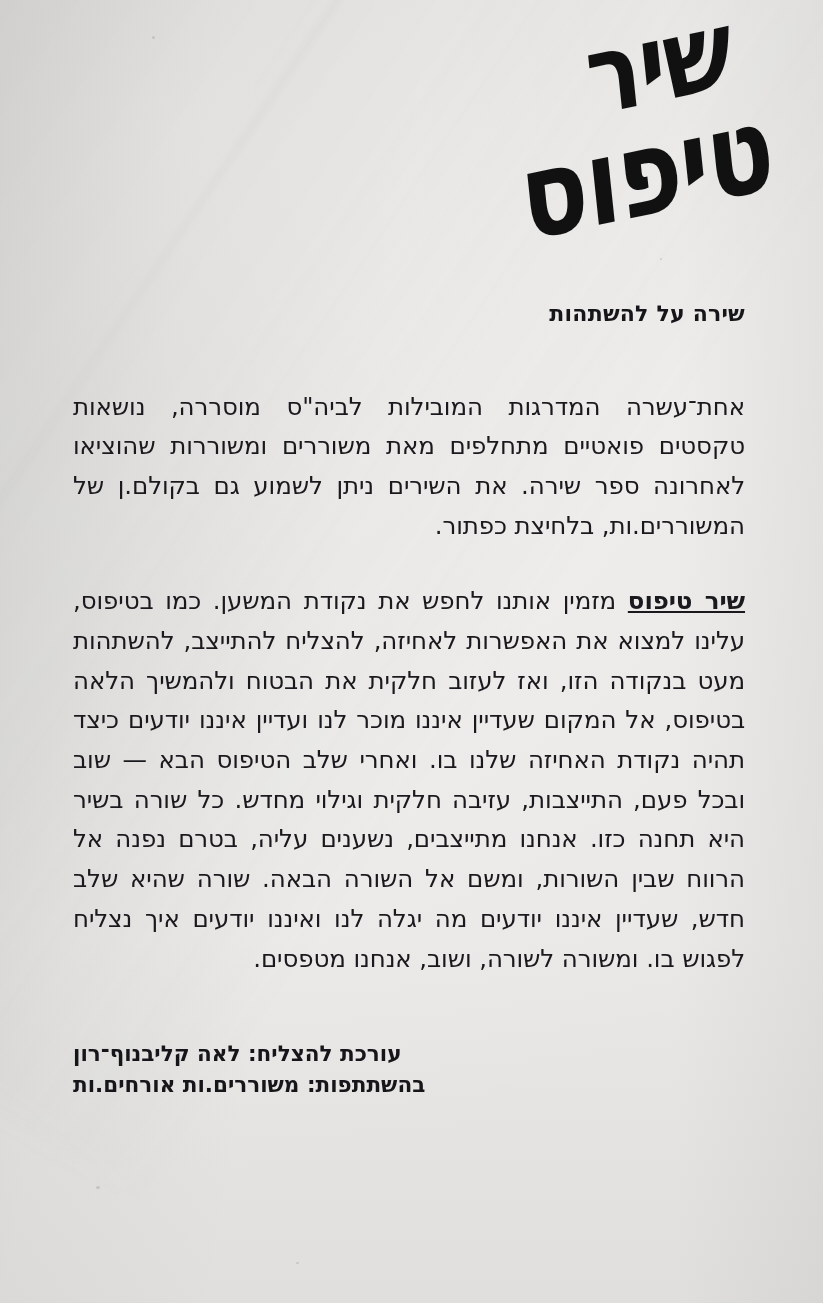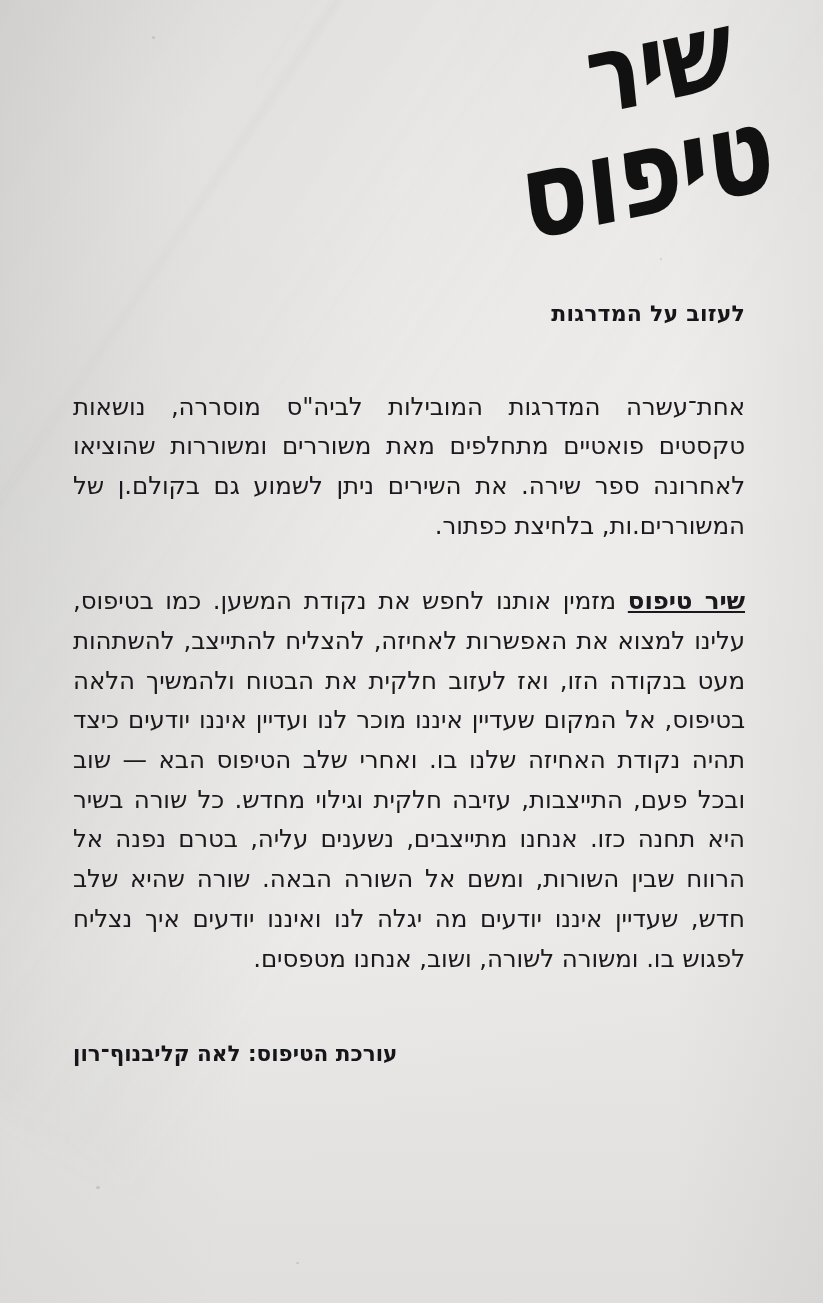--- a/index.html
+++ b/index.html
@@ -158,24 +158,25 @@
   <div class="speckle" style="left:660px; top:258px; width:2px; height:2px;"></div>
   <div class="speckle" style="left:96px; top:1186px; width:4px; height:3px;"></div>
   <div class="speckle" style="left:296px; top:1262px; width:3px; height:2px;"></div>
 
   <div class="logo">
     <div class="logo-line top">שיר</div>
     <div class="logo-line bottom">טיפוס</div>
   </div>
 
   <div class="content">
-    <h1 class="heading">לעזוב על המדרגות</h1>
+    <h1 class="heading">שירה על להשתהות</h1>
 
     <p class="body"><span>אחת־עשרה המדרגות המובילות לביה"ס מוסררה, נושאות טקסטים פואטיים מתחלפים מאת משוררים ומשוררות שהוציאו לאחרונה ספר שירה. את השירים ניתן לשמוע גם בקולם.ן של המשוררים.ות, בלחיצת כפתור.</span></p>
 
     <p class="body"><b>שיר טיפוס</b><span> מזמין אותנו לחפש את נקודת המשען. כמו בטיפוס, עלינו למצוא את האפשרות לאחיזה, להצליח להתייצב, להשתהות מעט בנקודה הזו, ואז לעזוב חלקית את הבטוח ולהמשיך הלאה בטיפוס, אל המקום שעדיין איננו מוכר לנו ועדיין איננו יודעים כיצד תהיה נקודת האחיזה שלנו בו. ואחרי שלב הטיפוס הבא — שוב ובכל פעם, התייצבות, עזיבה חלקית וגילוי מחדש. כל שורה בשיר היא תחנה כזו. אנחנו מתייצבים, נשענים עליה, בטרם נפנה אל הרווח שבין השורות, ומשם אל השורה הבאה. שורה שהיא שלב חדש, שעדיין איננו יודעים מה יגלה לנו ואיננו יודעים איך נצליח לפגוש בו. ומשורה לשורה, ושוב, אנחנו מטפסים.</span></p>
 
     <div class="credits">
-      <p class="credit-line">עורכת הטיפוס: לאה קליבנוף־רון</p>
+      <p class="credit-line">עורכת להצליח: לאה קליבנוף־רון</p>
+      <p class="credit-line">בהשתתפות: משוררים.ות אורחים.ות</p>
     </div>
     <div class="spacer-bottom"></div>
   </div>
 </div>
 
 </body></html>

